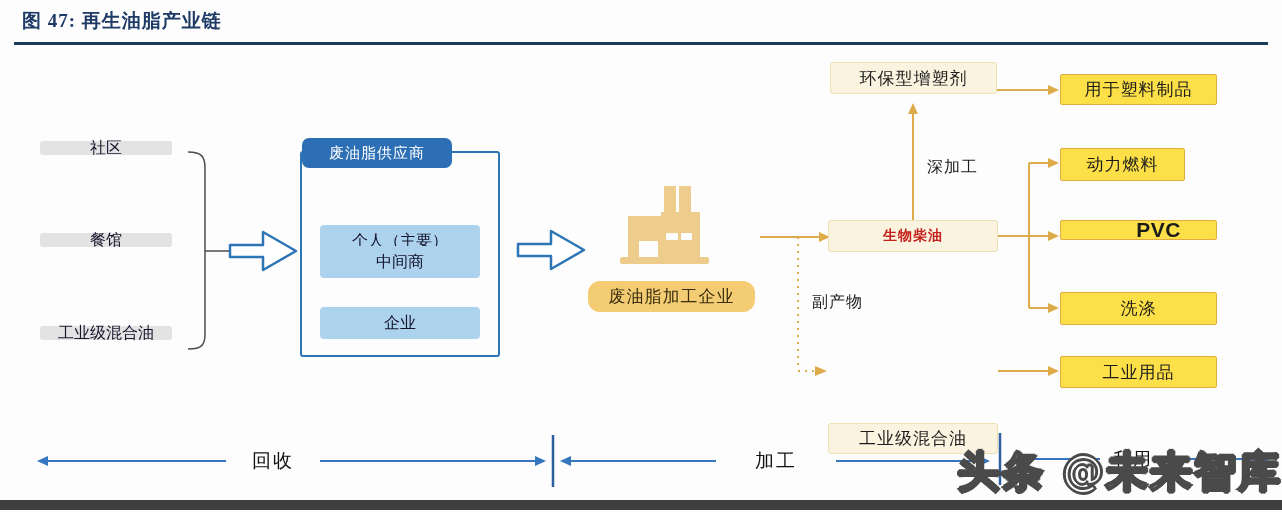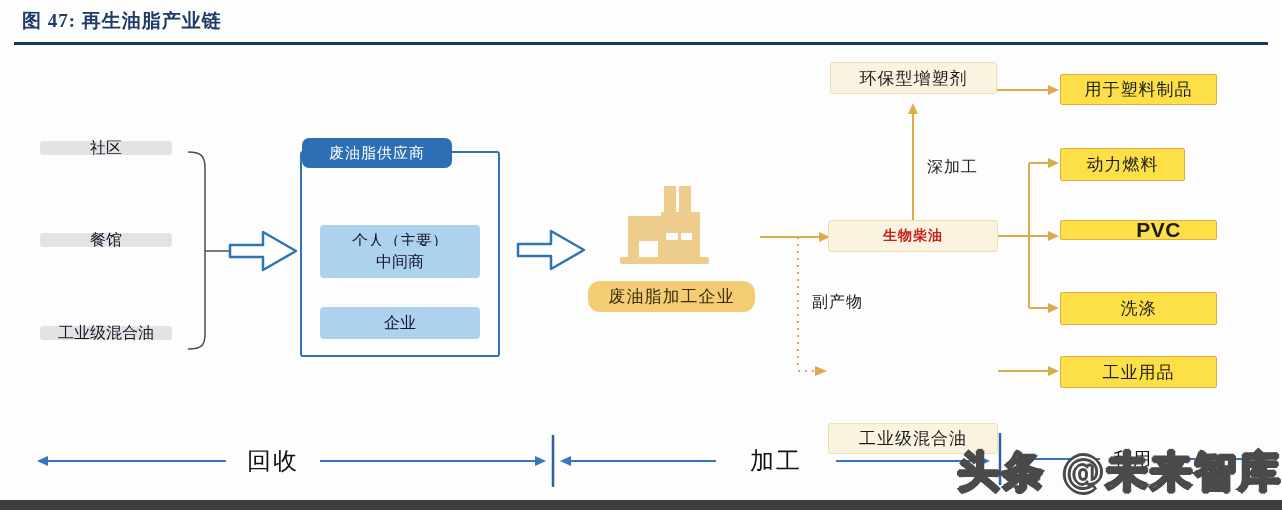--- a/index.html
+++ b/index.html
@@ -21,21 +21,21 @@
   .supplier-item{left:320px;width:160px;height:32px;background:#add2ee;border-radius:4px;
        font-size:16px;color:#12122a;z-index:2;}
   .gold-label{background:#f3cc74;border-radius:12px;color:#3a2e0e;font-size:17px;letter-spacing:1px;}
   .cream-box{background:#faf3df;border:1px solid #eedfb4;border-radius:3px;font-size:17px;color:#1c1c1c;letter-spacing:1px;}
   .gold-border-box{background:#fde047;border:1.5px solid #e2ab43;border-radius:2px;
        font-size:17px;color:#1b1b1b;letter-spacing:1px;}
   .red-text{color:#c4211c;font-weight:bold;font-size:14px;}
   .pvc-text{font-family:"Liberation Sans","DejaVu Sans",sans-serif;font-weight:600;font-size:21px;letter-spacing:0.5px;}
   .free-label{position:absolute;font-family:"Liberation Serif","DejaVu Serif",serif;
        font-size:16px;color:#1c1c1c;letter-spacing:1px;}
-  .stage-label{position:absolute;transform:translate(-50%,-50%);font-size:24px;color:#111;
+  .stage-label{position:absolute;transform:translate(-50%,-50%);font-size:19px;color:#111;
        font-family:"Liberation Serif","DejaVu Serif",serif;letter-spacing:2px;}
   .watermark{position:absolute;right:0px;top:444px;z-index:6;white-space:nowrap;
        font-size:42px;font-weight:bold;color:#ffffff;letter-spacing:2px;
        -webkit-text-stroke:2px #4a4a4a;
        text-shadow:-2px 0 #4a4a4a,2px 0 #4a4a4a,0 -2px #4a4a4a,0 2px #4a4a4a;}
   .bottom-bar{position:absolute;left:0;top:500px;width:1282px;height:10px;background:#3e3e3e;}
   svg{position:absolute;left:0;top:0;}
 </style>
 </head>
 <body>

